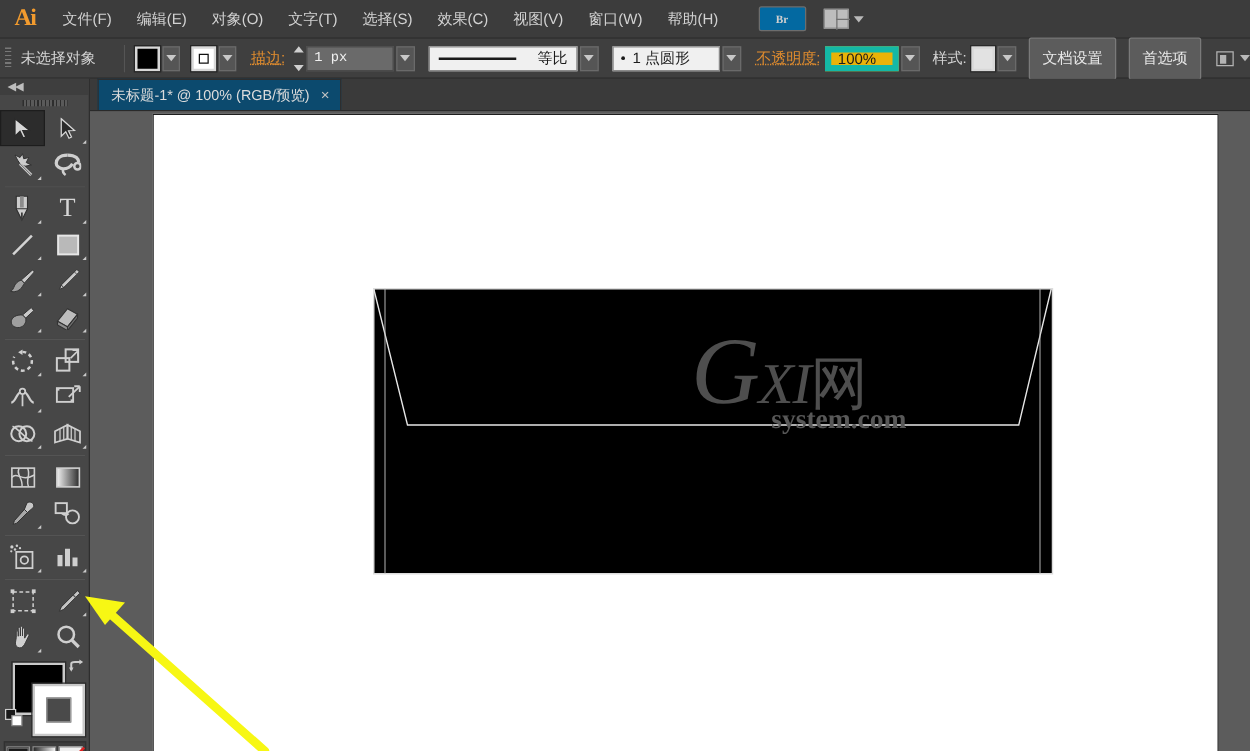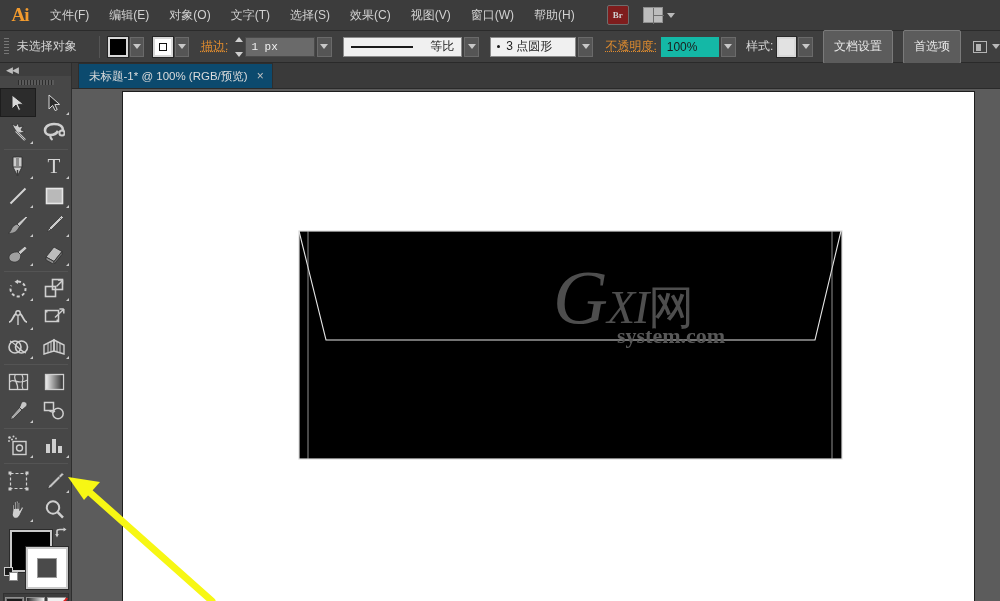--- a/index.html
+++ b/index.html
@@ -21,21 +21,21 @@
     width:40px; height:31px; display:flex; align-items:center; justify-content:center;
     color:#f29b2e; font-weight:bold; font-size:19px; letter-spacing:-1px;
     font-family:"Liberation Serif","DejaVu Serif",serif;
   }
   .menu-item{
     color:#d2d2d2; font-size:12px; padding:4px 9px; margin:0 1px;
     white-space:nowrap; cursor:default;
   }
   .mb-spacer{ flex:1 1 auto; }
   .br-btn{
-    width:22px; height:20px; background:#7f1d1d; border:1px solid #6d6d6d;
+    width:38px; height:20px; background:#0369a1; border:1px solid #6d6d6d;
     border-radius:2px; color:#cfcfcf; font-size:9px; font-weight:bold;
     display:flex; align-items:center; justify-content:center; margin-right:14px;
     font-family:"Liberation Serif","DejaVu Serif",serif;
   }
   .arrange-box{ display:flex; align-items:center; margin-right:10px; }
   .arr-ico{
     width:20px; height:16px; background:#bdbdbd; border:1px solid #8f8f8f;
     position:relative; display:block;
   }
   .arr-ico:before{ content:""; position:absolute; left:9px; top:0; width:1px; height:16px; background:#6f6f6f; }
@@ -83,21 +83,21 @@
   .spinner .tri-u{ width:0;height:0;border-left:4px solid transparent;border-right:4px solid transparent;
                    border-bottom:5px solid #cfcfcf; }
   .spinner .tri-dn{ width:0;height:0;border-left:4px solid transparent;border-right:4px solid transparent;
                    border-top:5px solid #cfcfcf; }
   .field{
     height:20px; background:#6a6a6a; border:1px solid #4a4a4a;
     color:#f0f0f0; font-size:11px; display:flex; align-items:center;
     padding:0 5px; white-space:nowrap;
     font-family:"Liberation Mono","DejaVu Sans Mono",monospace;
   }
-  .field.light{ background:#14b8a6; color:#1c1c1c; border:1px solid #14b8a6;
+  .field.light{ background:#eab308; color:#1c1c1c; border:5px solid #14b8a6;
                 font-family:"Liberation Sans",sans-serif; font-size:12px; }
   .profile-box{
     height:20px; width:128px; background:#f0f0f0; border:1px solid #8a8a8a;
     display:flex; align-items:center; justify-content:space-between; padding:0 7px;font-family:Liberation Serif, serif;
   }
   .profile-line{ display:block; width:62px; height:2px; background:#1a1a1a; }
   .profile-box span{ font-size:12px; color:#1c1c1c; }
   .brush-box{
     height:20px; width:92px; background:#f0f0f0; border:1px solid #8a8a8a;
     display:flex; align-items:center; gap:6px; padding:0 6px;
@@ -283,21 +283,21 @@
       <i class="profile-line"></i>
       <span>等比</span>
     </div>
     <div class="dd-btn" style="height:20px;width:16px">
         <span class="tri-d"></span>
       </div>
 
     <div style="width:12px"></div>
     <div class="brush-box">
       <i class="brush-dot"></i>
-      <span>3 点圆形</span>
+      <span>1 点圆形</span>
     </div>
     <div class="dd-btn" style="height:20px;width:16px">
         <span class="tri-d"></span>
       </div>
 
     <div class="lbl-link">不透明度:</div>
     <div class="field light" style="width:62px">100%</div>
     <div class="dd-btn" style="height:20px;width:16px">
         <span class="tri-d"></span>
       </div>

